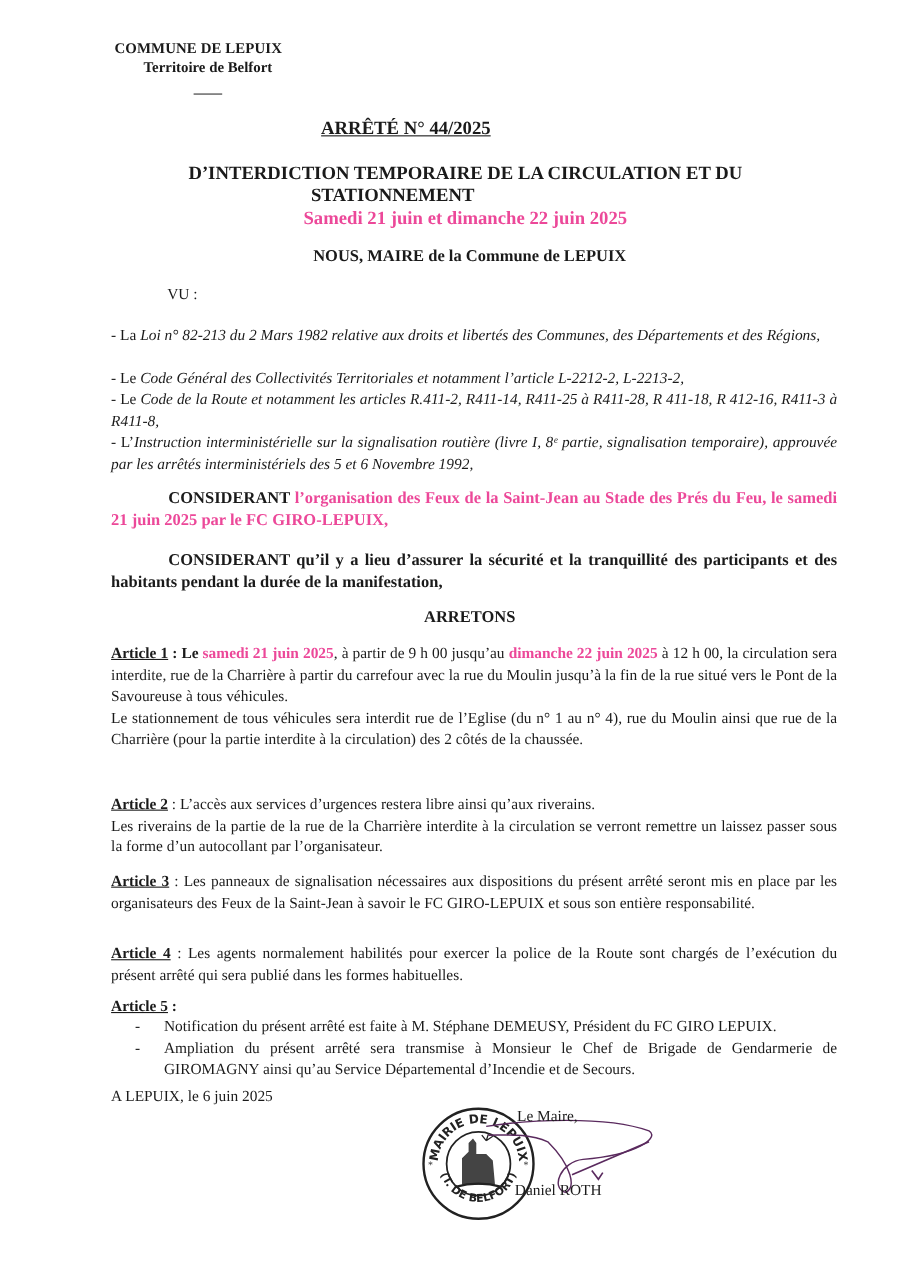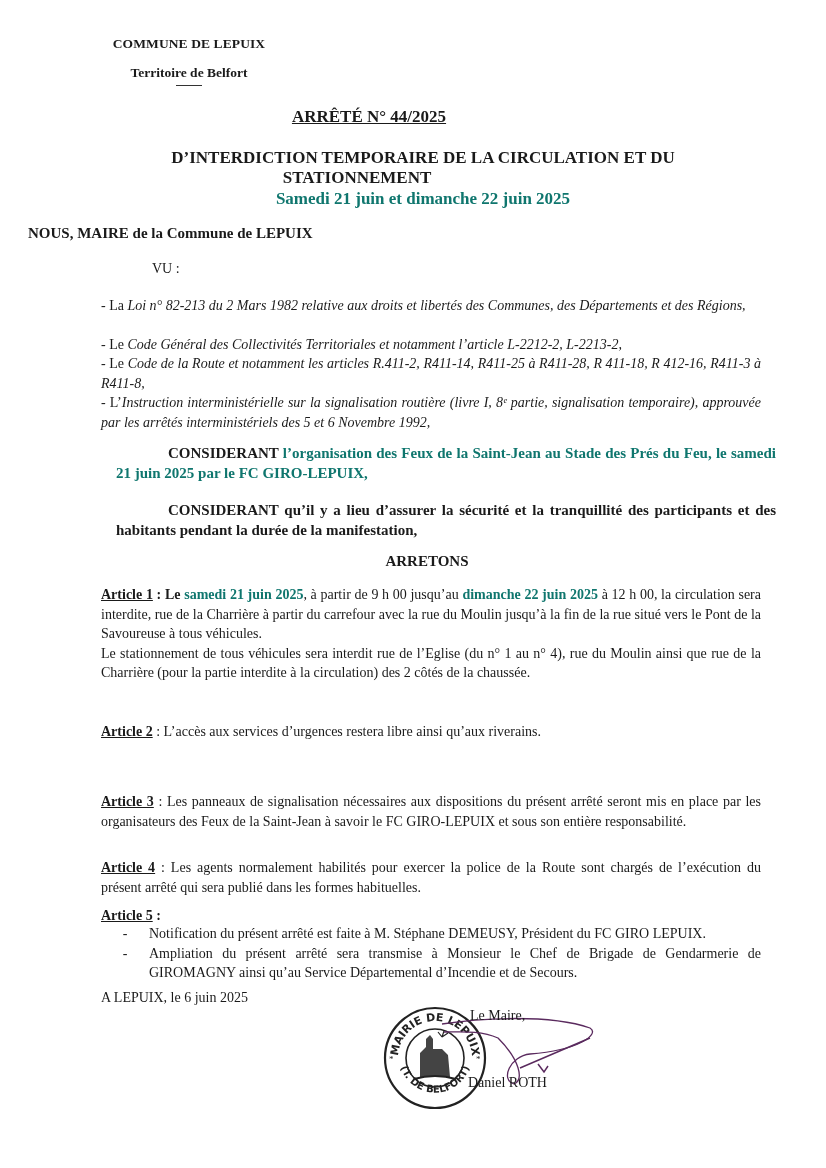--- a/index.html
+++ b/index.html
@@ -2,33 +2,33 @@
 <html><head>
 <meta charset="utf-8">
 <style>
   html, body { margin: 0; padding: 0; background: #ffffff; }
   body {
     width: 826px; height: 1168px; position: relative; overflow: hidden;
     font-family: "Liberation Serif", "DejaVu Serif", serif;
     color: #1a1a1a;
   }
   .abs { position: absolute; }
-  .blue { color: #0f766e; }
-  .hdr1 { left: 104px; top: 36px; width: 170px; text-align: center; font-weight: bold; font-size: 13.5px; letter-spacing: 0.1px; }
-  .hdr2 { left: 104px; top: 53px; width: 170px; text-align: center; font-weight: bold; font-size: 13.5px; margin-top: 12px; }
+  .blue { color: #ec4899; }
+  .hdr1 { left: 104px; top: 36px; width: 170px; font-weight: bold; font-size: 13.5px; letter-spacing: 0.1px; }
+  .hdr2 { left: 104px; top: 53px; width: 170px; text-align: center; font-weight: bold; font-size: 13.5px; }
   .hdr-rule { left: 176px; top: 85px; width: 26px; height: 1px; background: #333; }
   .arrete-no { left: 0; top: 107px; width: 738px; text-align: center; font-weight: bold; font-size: 17px; text-decoration: underline; }
   .title1 { left: 0; top: 148px; width: 826px; text-align: center; font-weight: bold; font-size: 17px; padding-left: 20px; box-sizing: border-box; }
   .title2 { left: 0; top: 168px; width: 694px; text-align: center; font-weight: bold; font-size: 17px; padding-left: 20px; box-sizing: border-box; }
   .title-dates { left: 0; top: 189px; width: 826px; text-align: center; font-weight: bold; font-size: 17px; padding-left: 20px; box-sizing: border-box; }
-  .nous { left: 0; top: 225px; width: 826px; font-weight: bold; font-size: 15px; padding-left: 28px; box-sizing: border-box; }
+  .nous { left: 0; top: 225px; width: 826px; text-align: center; font-weight: bold; font-size: 15px; padding-left: 28px; box-sizing: border-box; }
   .vu { left: 152px; top: 261px; font-size: 14px; }
   .para { left: 101px; width: 660px; font-size: 14px; line-height: 19.5px; text-align: justify; }
   .italic { font-style: italic; }
-  .considerant { left: 116px; width: 660px; font-size: 15px; font-weight: bold; line-height: 20px; text-align: justify; }
+  .considerant { left: 101px; width: 660px; font-size: 15px; font-weight: bold; line-height: 20px; text-align: justify; }
   .indent { display: inline-block; width: 52px; }
   .arretons { left: 0; top: 553px; width: 826px; text-align: center; font-size: 15px; font-weight: bold; padding-left: 28px; box-sizing: border-box; }
   .art-label { font-weight: bold; text-decoration: underline; }
   .bullets { left: 101px; width: 660px; font-size: 14px; line-height: 19.5px; }
   .bullet-row { display: flex; }
   .bullet-dash { width: 48px; text-align: center; flex: none; padding-left: 0; }
   .bullet-text { flex: 1; text-align: justify; }
   .place-date { left: 101px; top: 990px; font-size: 14px; }
   .le-maire { left: 470px; top: 1008px; font-size: 14px; }
   .maire-name { left: 468px; top: 1075px; font-size: 14px; }
@@ -72,20 +72,21 @@
 
 <div class="abs arretons">ARRETONS</div>
 
 <div class="abs para" style="top:585px;">
   <span class="art-label">Article 1</span><b> : Le </b><b class="blue">samedi 21 juin 2025</b><span>, à partir de 9 h 00 jusqu’au </span><b class="blue">dimanche 22 juin 2025</b><span> à 12 h 00, la circulation sera interdite, rue de la Charrière à partir du carrefour avec la rue du Moulin jusqu’à la fin de la rue situé vers le Pont de la Savoureuse à tous véhicules.</span>
   <div>Le stationnement de tous véhicules sera interdit rue de l’Eglise (du n° 1 au n° 4), rue du Moulin ainsi que rue de la Charrière (pour la partie interdite à la circulation) des 2 côtés de la chaussée.</div>
 </div>
 
 <div class="abs para" style="top:722px;">
   <span class="art-label">Article 2</span><span> : L’accès aux services d’urgences restera libre ainsi qu’aux riverains.</span>
+  <div>Les riverains de la partie de la rue de la Charrière interdite à la circulation se verront remettre un laissez passer sous la forme d’un autocollant  par l’organisateur.</div>
 </div>
 
 <div class="abs para" style="top:792px;">
   <span class="art-label">Article 3</span><span> : Les panneaux de signalisation nécessaires aux dispositions du présent arrêté seront mis en place par les organisateurs des Feux de la Saint-Jean à savoir le FC GIRO-LEPUIX et sous son entière responsabilité.</span>
 </div>
 
 <div class="abs para" style="top:858px;">
   <span class="art-label">Article 4</span><span> : Les agents normalement habilités pour exercer la police de la Route sont chargés de l’exécution du présent arrêté qui sera publié dans les formes habituelles.</span>
 </div>
 

